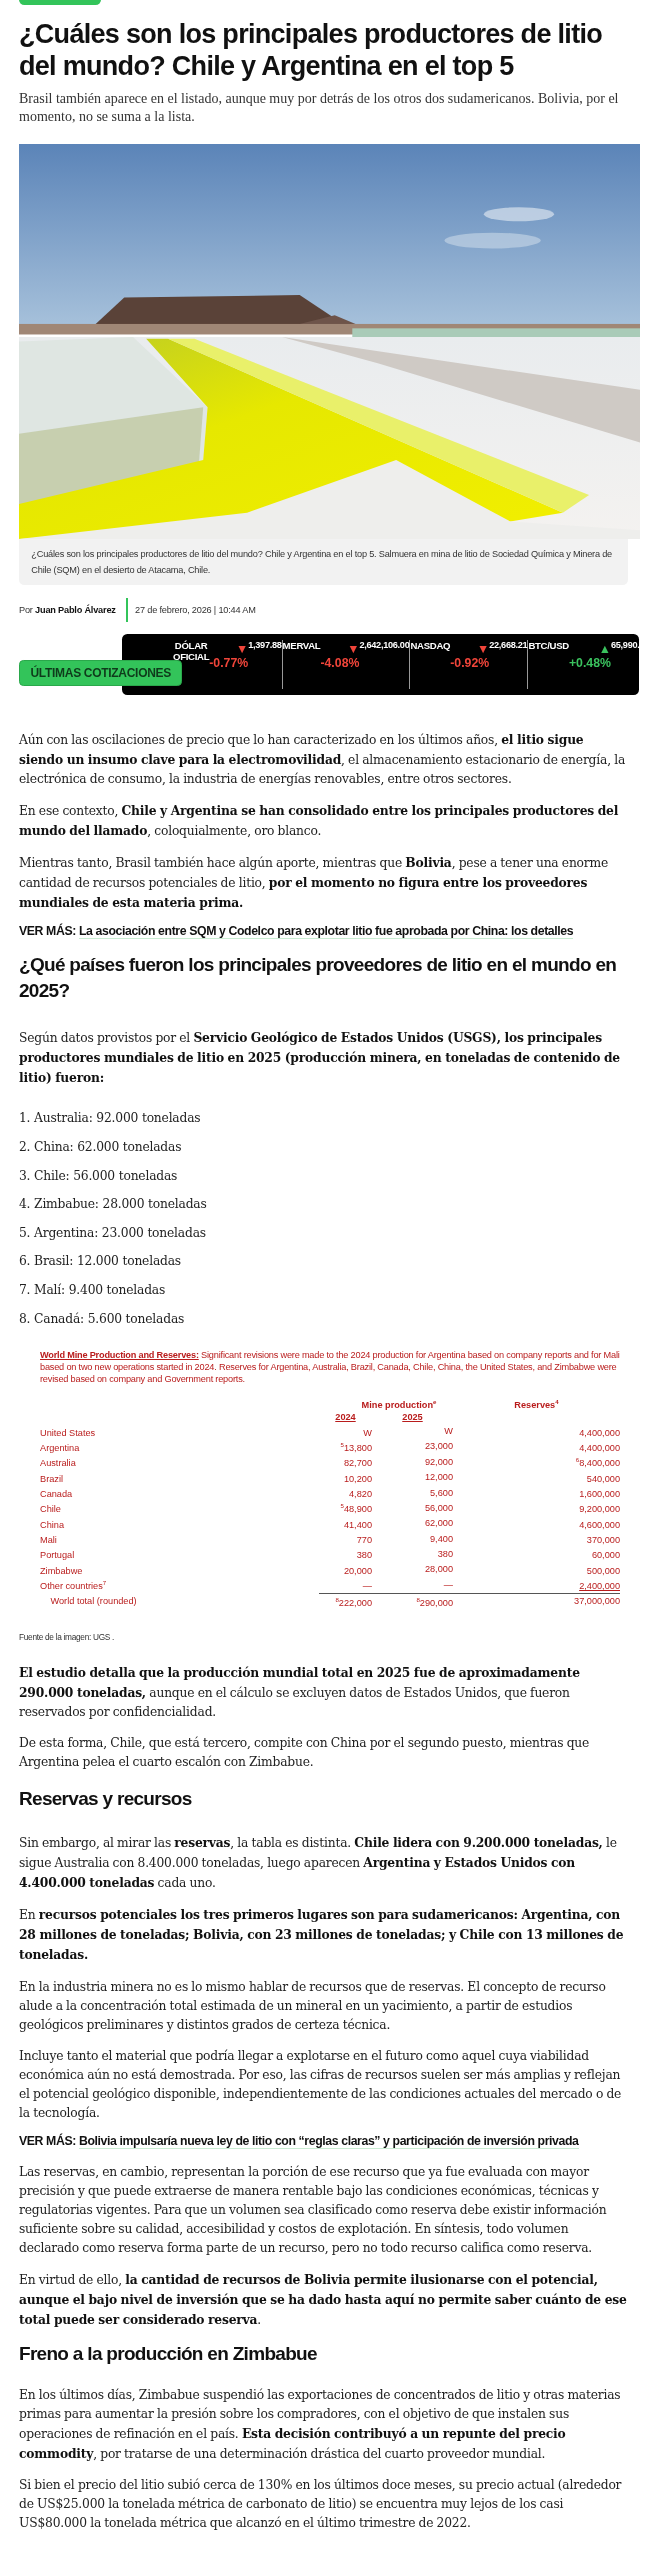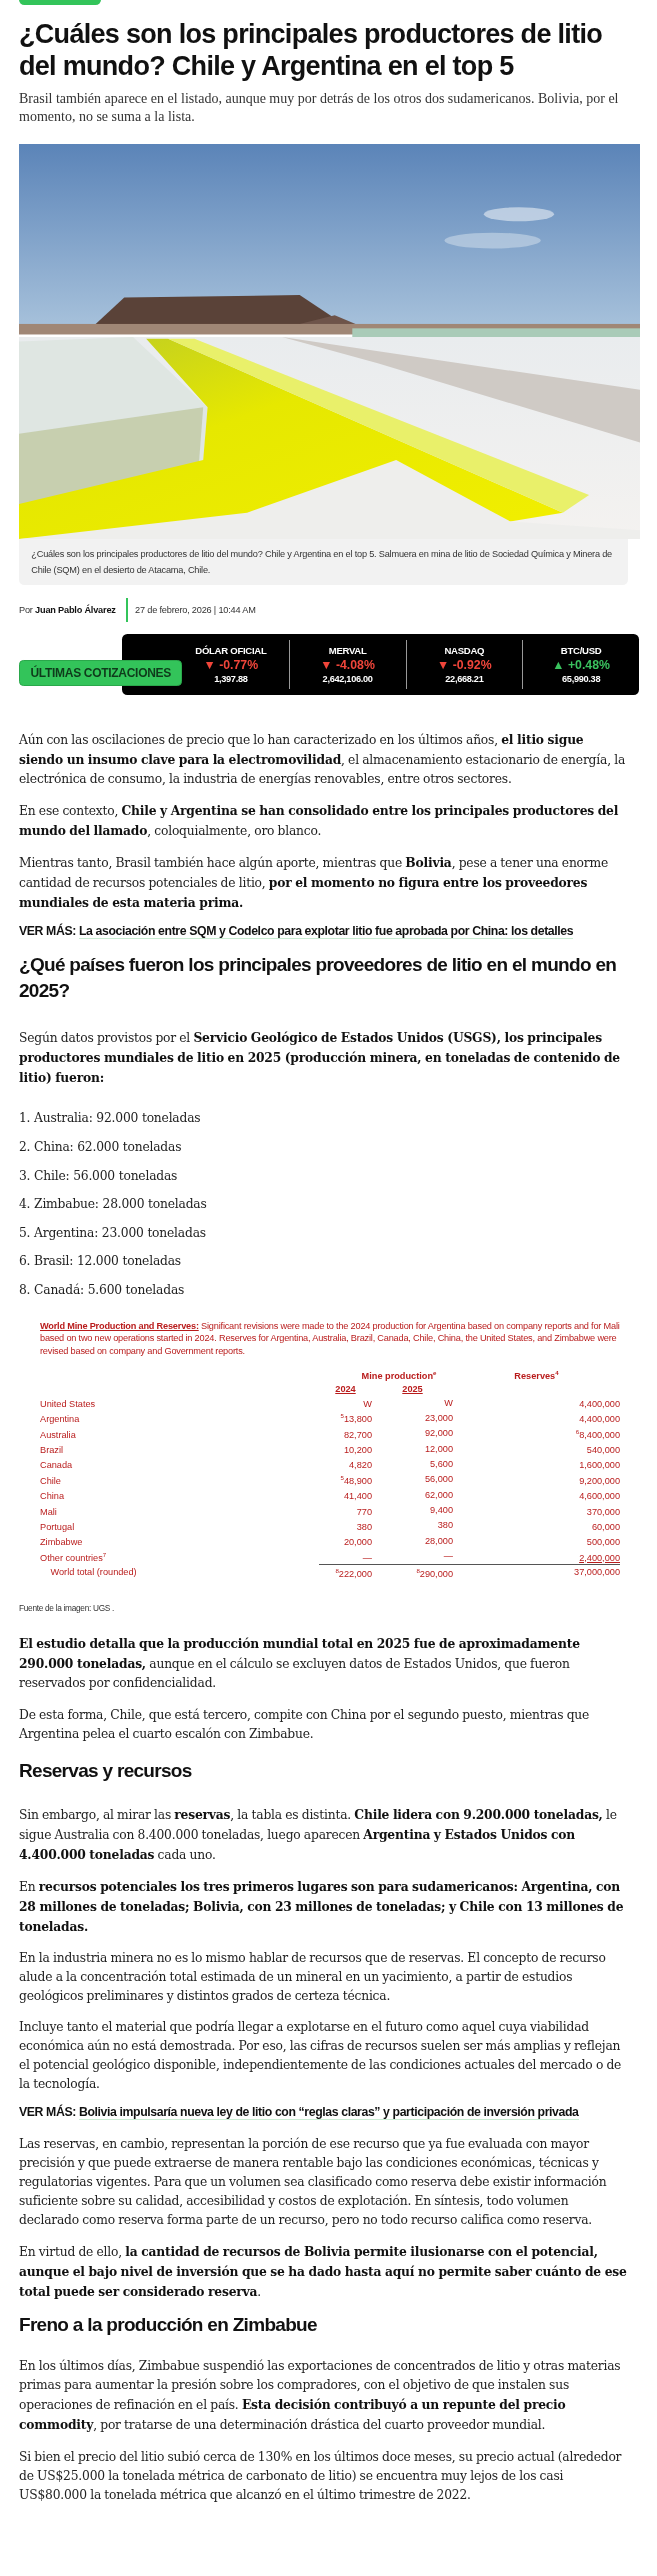--- a/index.html
+++ b/index.html
@@ -12,24 +12,24 @@
   .hero { margin-top: 19px; width: 621px; height: 395px; position: relative; overflow: hidden; background: #fff; }
   .hero-svg { display: block; width: 621px; height: 395px; }
   .caption { background: #f2f2f2; border-radius: 0 0 5.3px 5.3px; padding: 7px 10.5px 7px 12.3px; font-family: "Liberation Sans", sans-serif; font-size: 9.2px; line-height: 16px; color: #333; letter-spacing: -0.2px; }
   .byline { display: flex; align-items: center; margin-top: 12.3px; font-family: "Liberation Sans", sans-serif; font-size: 9.2px; color: #333; letter-spacing: -0.2px; }
   .byline .by { padding-right: 5.3px; }
   .byline .author { font-weight: 700; color: #111; }
   .byline .sep { width: 1.8px; height: 24px; background: #33c45a; margin: 0 7px 0 5.3px; }
   .quotes { position: relative; margin-top: 12.3px; height: 61px; }
   .quotes-label { position: absolute; left: 0; top: 26px; z-index: 2; background: #33c45a; color: #0f3b1b; font-family: "Liberation Sans", sans-serif; font-weight: 700; font-size: 12px; letter-spacing: -0.3px; padding: 5.3px 10.5px; border-radius: 4.4px; border: 0.9px solid #2aa84b; }
   .quotes-box { position: absolute; left: 103px; top: 0; width: 517px; height: 61px; background: #000; border-radius: 5.3px; display: flex; padding-left: 51px; align-items: center; }
-  .q { flex: 1; text-align: center; font-family: "Liberation Sans", sans-serif; color: #fff; border-right: 1.8px solid #999; height: 49px; display: flex; flex-direction: column; justify-content: center; }
+  .q { flex: 1; text-align: center; font-family: "Liberation Sans", sans-serif; color: #fff; border-right: 1.8px solid #999; height: 49px; display: flex; flex-direction: row; justify-content: center; }
   .q:last-child { border-right: none; }
   .q .name { font-weight: 700; font-size: 9.6px; letter-spacing: -0.3px; }
-  .q .chg { font-weight: 700; font-size: 12.3px; margin: 1.8px 0; }
+  .q .chg { font-weight: 700; font-size: 12.3px; margin: 1.8px 0; text-align: right; }
   .q .chg.down { color: #f0453a; }
   .q .chg.up { color: #3ac25e; }
   .q .val { font-weight: 700; font-size: 9.2px; letter-spacing: -0.3px; }
   .body p { font-family: "DejaVu Serif", serif; font-size: 12.3px; line-height: 19px; color: #222; margin-top: 12.3px; letter-spacing: -0.2px; word-spacing: -0.4px; }
   .body p b { font-weight: 700; color: #111; }
   .body .first { margin-top: 35px; }
   .see-more { font-family: "Liberation Sans", sans-serif; font-size: 12.3px; line-height: 19px; font-weight: 700; margin-top: 8.8px; color: #111; letter-spacing: -0.4px; }
   .see-more a { color: #111; text-decoration: none; border-bottom: 1.8px solid #c9ecd2; }
   h2.section { font-family: "Liberation Sans", sans-serif; font-weight: 700; font-size: 19px; line-height: 26px; letter-spacing: -0.7px; color: #111; margin-top: 10.5px; }
   .list-item { font-family: "DejaVu Serif", serif; font-size: 12.3px; line-height: 19px; color: #222; margin-top: 9.6px; letter-spacing: -0.2px; }
@@ -139,20 +139,21 @@
 
     <p style="margin-top:24.6px"><span>Según datos provistos por el </span><b>Servicio Geológico de Estados Unidos (USGS), los principales productores mundiales de litio en 2025 (producción minera, en toneladas de contenido de litio) fueron:</b></p>
 
     <div>
       <div class="list-item list-first">1. Australia: 92.000 toneladas</div>
       <div class="list-item">2. China: 62.000 toneladas</div>
       <div class="list-item">3. Chile: 56.000 toneladas</div>
       <div class="list-item">4. Zimbabue: 28.000 toneladas</div>
       <div class="list-item">5. Argentina: 23.000 toneladas</div>
       <div class="list-item">6. Brasil: 12.000 toneladas</div>
+      <div class="list-item">7. Malí: 9.400 toneladas</div>
       <div class="list-item">8. Canadá: 5.600 toneladas</div>
     </div>
 
     <div class="usgs">
       <div class="intro"><u>World Mine Production and Reserves:</u><span> Significant revisions were made to the 2024 production for Argentina based on company reports and for Mali based on two new operations started in 2024. Reserves for Argentina, Australia, Brazil, Canada, Chile, China, the United States, and Zimbabwe were revised based on company and Government reports.</span></div>
       <table>
         <tbody>
             <tr>
           <th class="c-name"></th>
           <th colspan="2" style="text-align:center;padding-left:26px"><span>Mine production</span><sup>e</sup></th>

